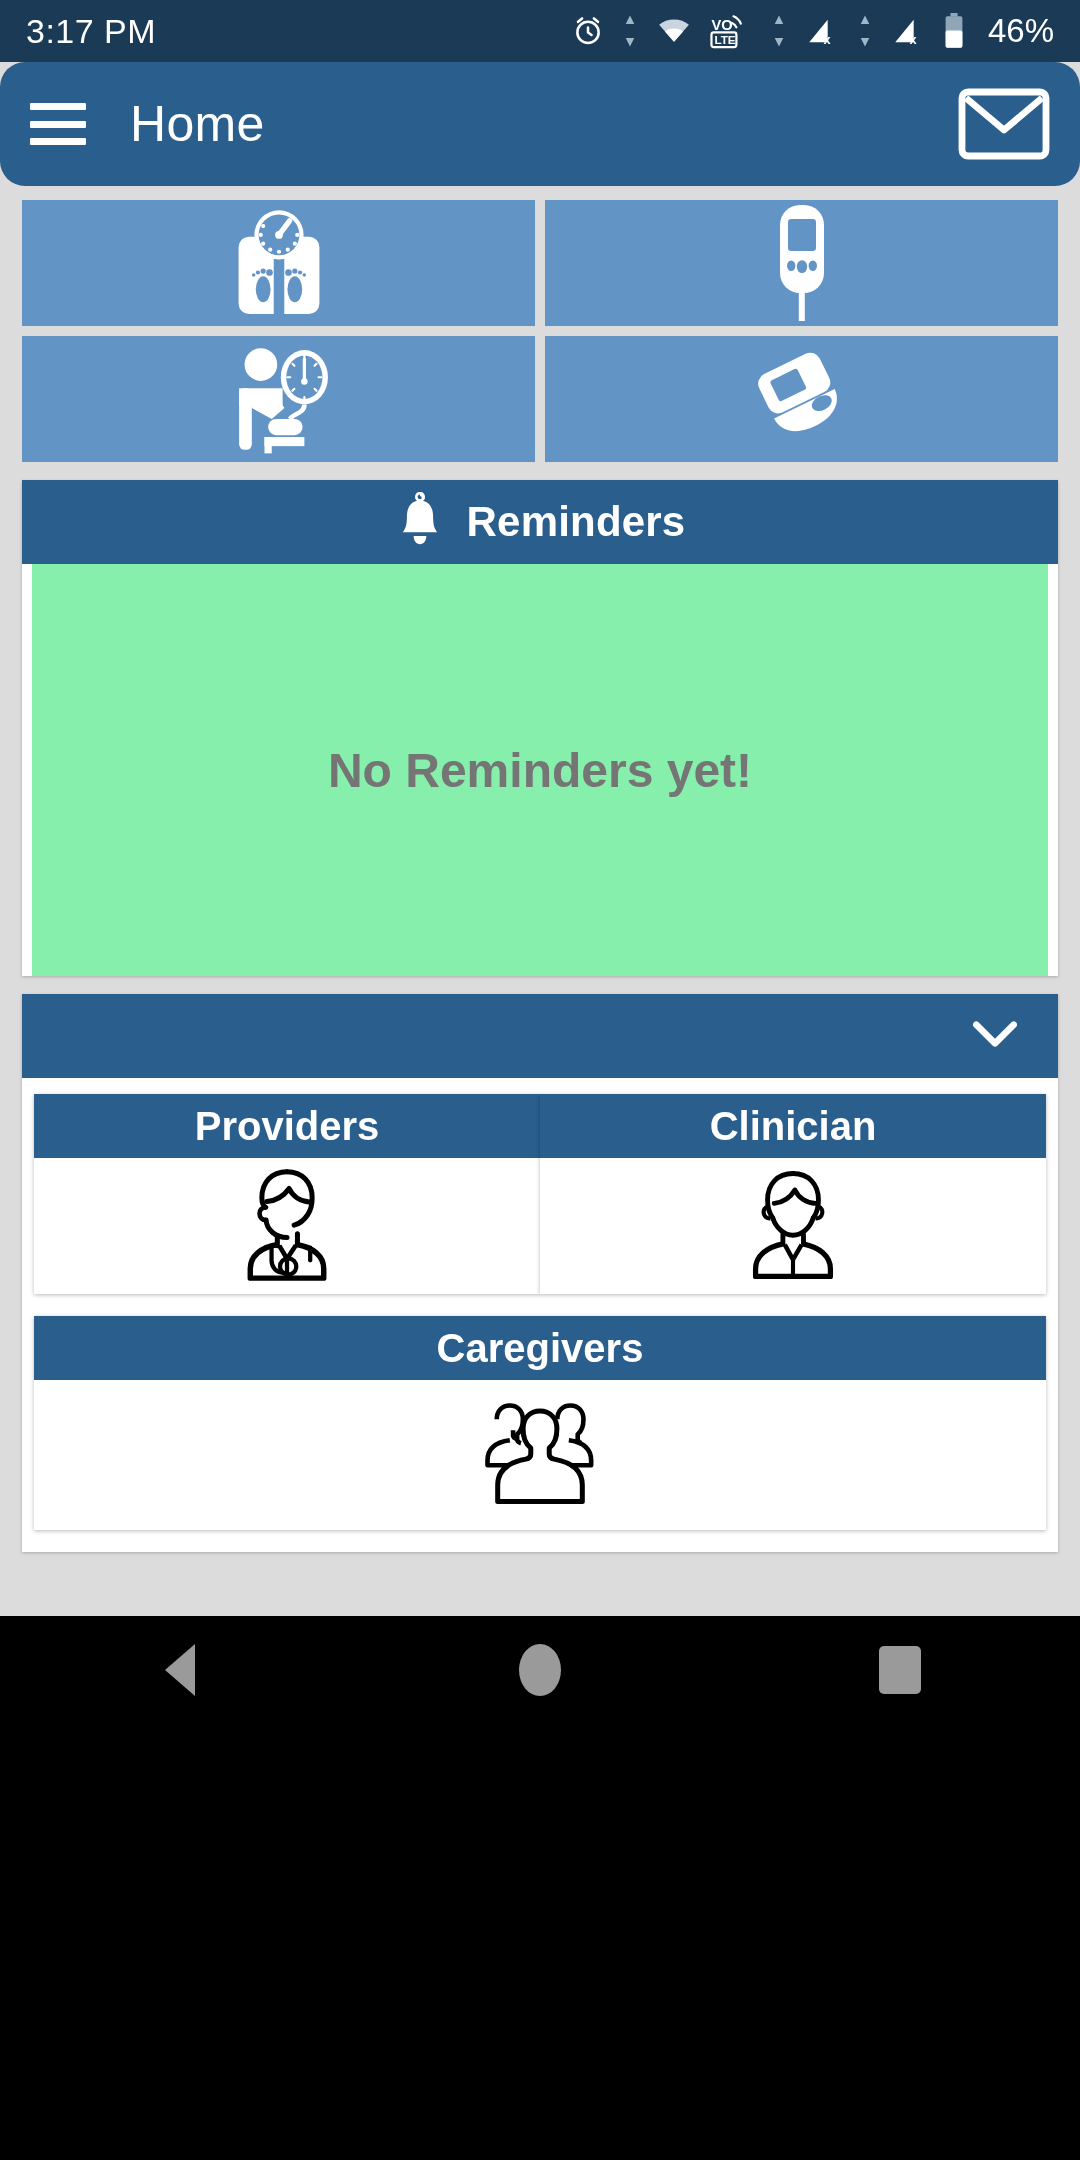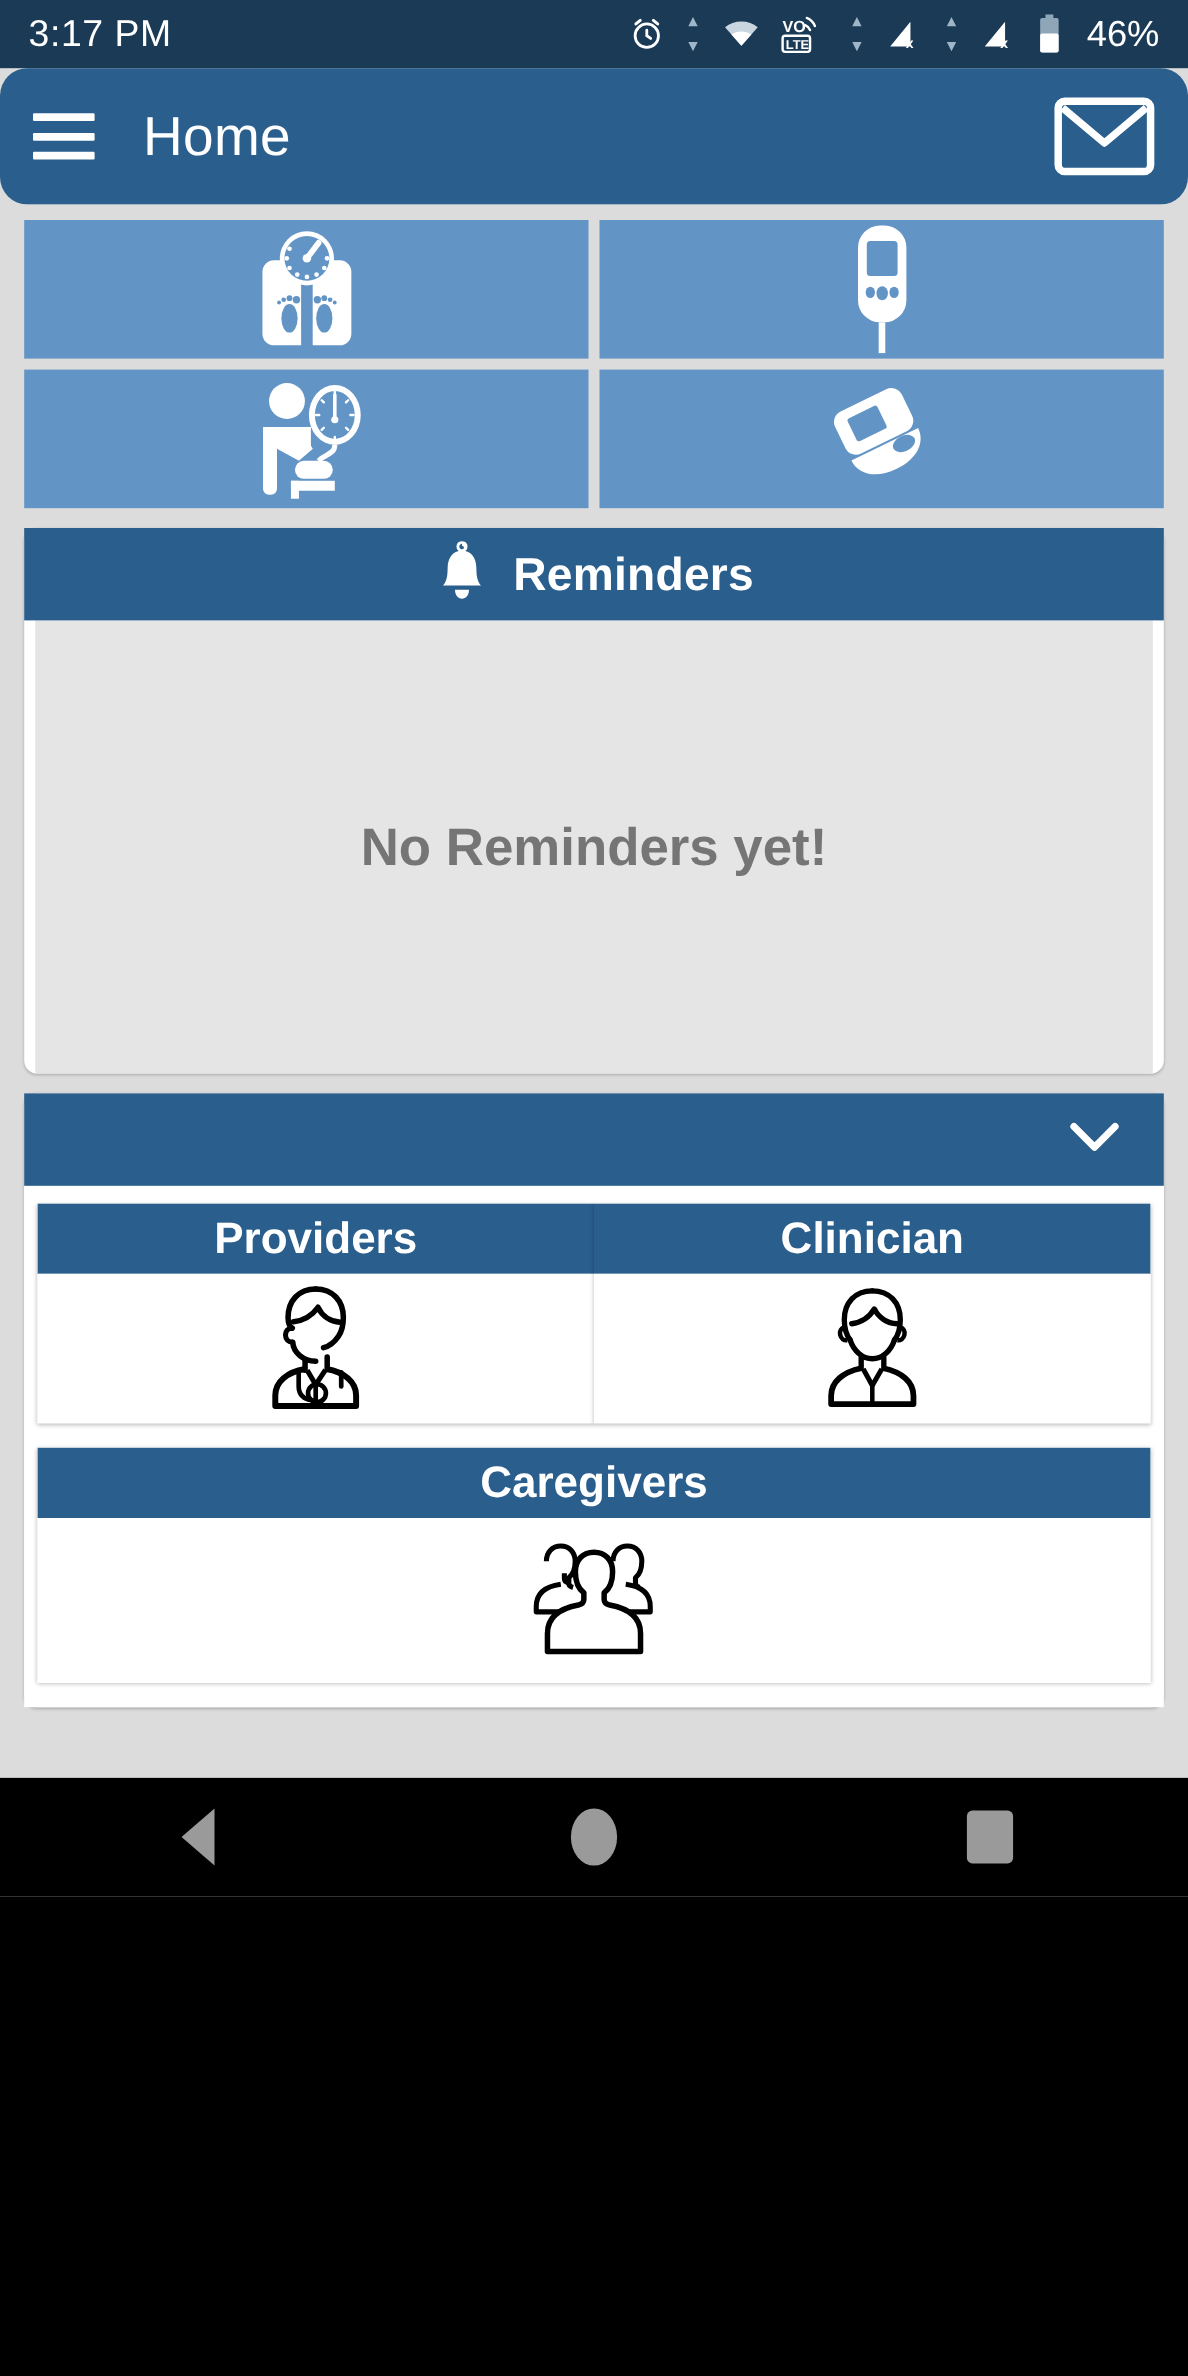--- a/index.html
+++ b/index.html
@@ -50,32 +50,32 @@
   .tiles { display: grid; grid-template-columns: 1fr 1fr; gap: 10px 10px; padding: 0 22px; }
   .tile {
     background: #6394c6;
     height: 126px;
     display: flex; align-items: center; justify-content: center;
     cursor: pointer;
   }
   .tile svg { display: block; }
 
   
-  .card { margin: 18px 22px 0 22px; background: #fff; box-shadow: 0 1px 3px rgba(0,0,0,.22); border-radius: 12px; }
+  .card { margin: 18px 22px 0 22px; background: #fff; box-shadow: 0 1px 3px rgba(0,0,0,.22); }
   .card-head {
     background: #2a5e8c; color: #fff;
     height: 84px; display: flex; align-items: center; justify-content: center;
     gap: 22px; position: relative;
   }
   .card-head .title { font-size: 42px; font-weight: bold; letter-spacing: .2px; }
   .chev { position: absolute; right: 40px; top: 50%; transform: translateY(-50%); }
 
   
   .reminders-body {
-    background: #e5e5e5;
+    background: #86efac;
     height: 412px;
     display: flex; align-items: center; justify-content: center;
     margin: 0 10px 10px 10px;
   }
   .empty-text { color: #757575; font-size: 48px; font-weight: bold; }
 
   
   .careteam-body { background: #fff; padding: 16px 12px 22px 12px; }
   .ct-row { display: flex; }
   .ct-card { flex: 1 1 0; background:#fff; box-shadow: 0 1px 4px rgba(0,0,0,.28); overflow: hidden; }

